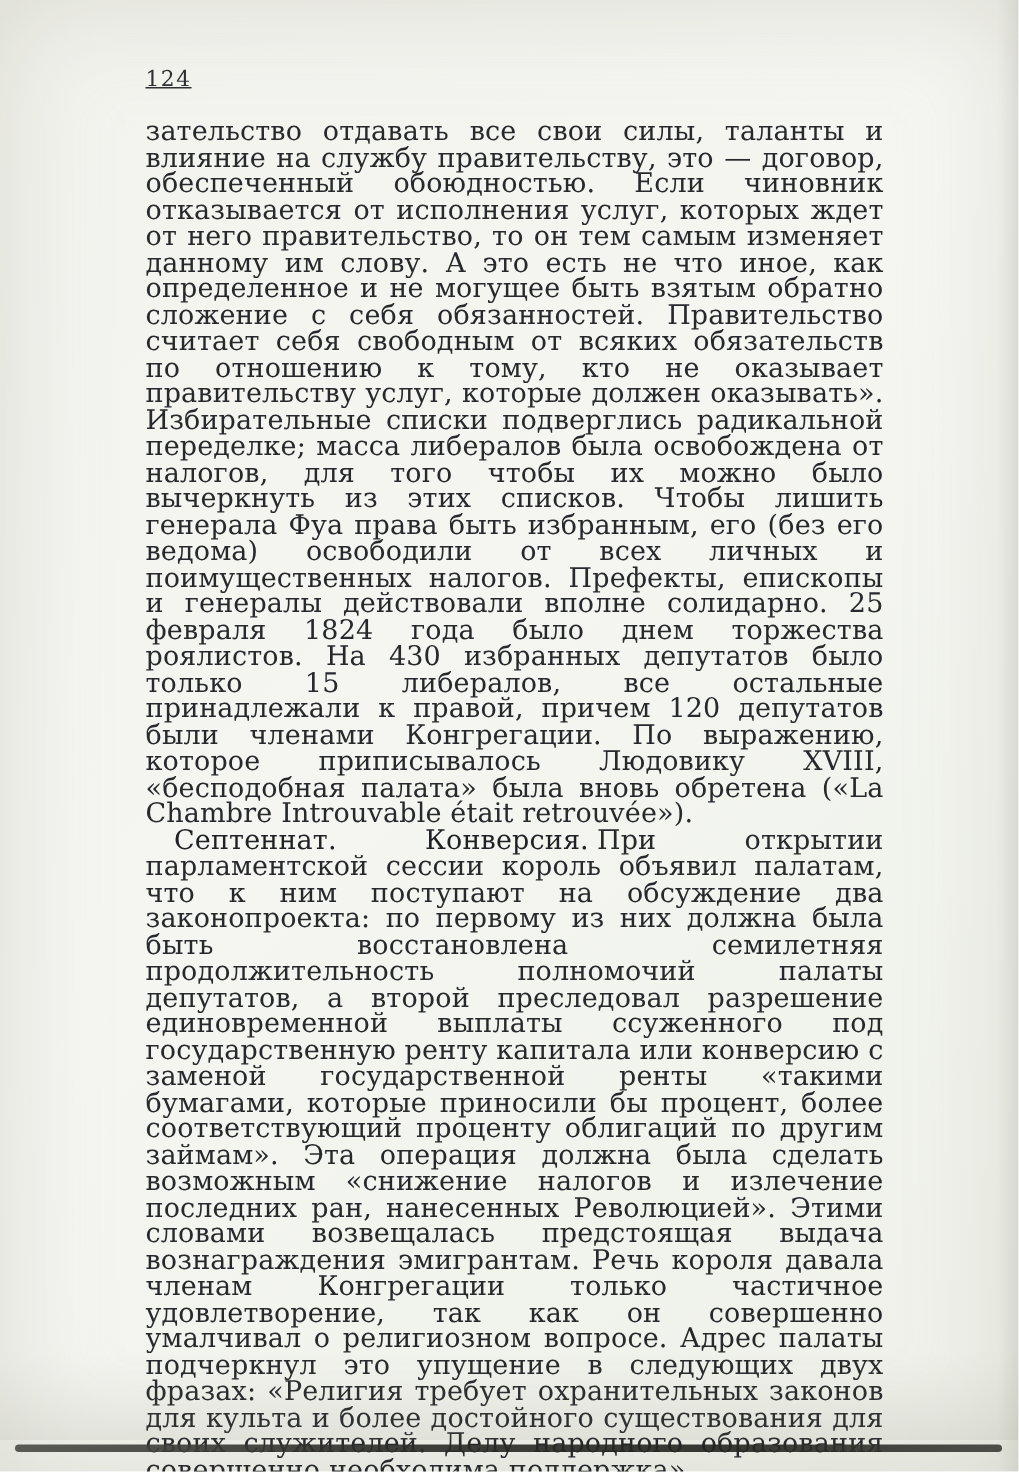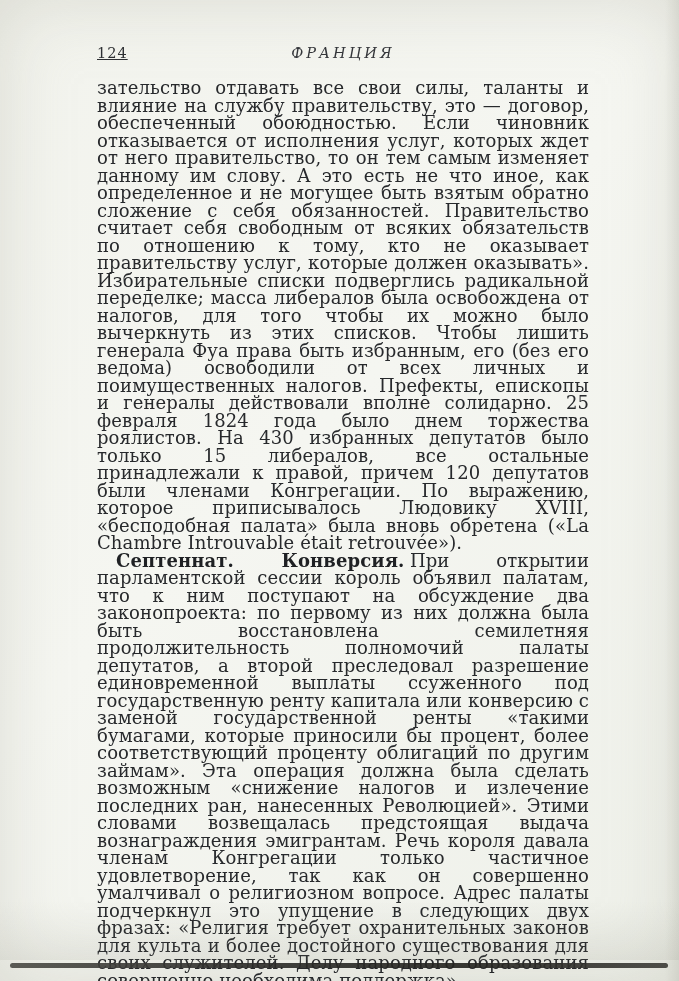--- a/index.html
+++ b/index.html
@@ -56,21 +56,21 @@
     letter-spacing: 0.1px;
   }
   .para {
     margin: 0;
     text-indent: 19px;
   }
   .para.no-indent {
     text-indent: 0;
   }
   .lead {
-    font-weight: bold;
+    font-weight: normal;
     margin-right: 0.3em;
     color: #1f2124;
   }
   .scan-line {
     position: absolute;
     left: 10px;
     top: 963px;
     width: 658px;
     height: 5px;
     background: linear-gradient(90deg, #4a4a45 0%, #2c2c29 35%, #23231f 70%, #3c3c37 100%);
@@ -94,21 +94,20 @@
     background: linear-gradient(180deg, rgba(0,0,0,0) 0%, rgba(130,130,115,0.10) 100%);
   }
 </style>
 </head>
 <body>
 
 <div class="page">
 
   <header class="page-header">
     <span class="page-number">124</span>
-    <span class="running-header">ФРАНЦИЯ</span>
   </header>
 
   <main class="text-block">
 
     <p class="para no-indent">
       <span>зательство отдавать все свои силы, таланты и влияние на службу правительству, это — договор, обеспеченный обоюдностью. Если чиновник отказывается от исполнения услуг, которых ждет от него правительство, то он тем самым изменяет данному им слову. А это есть не что иное, как определенное и не могущее быть взятым обратно сложение с себя обязанностей. Правительство считает себя свободным от всяких обязательств по отношению к тому, кто не оказывает правительству услуг, которые должен оказывать». Избирательные списки подверглись радикальной переделке; масса либералов была освобождена от налогов, для того чтобы их можно было вычеркнуть из этих списков. Чтобы лишить генерала Фуа права быть избранным, его (без его ведома) освободили от всех личных и поимущественных налогов. Префекты, епископы и генералы действовали вполне солидарно. 25 февраля 1824 года было днем торжества роялистов. На 430 избранных депутатов было только 15 либералов, все остальные принадлежали к правой, причем 120 депутатов были членами Конгрегации. По выражению, которое приписывалось Людовику XVIII, «бесподобная палата» была вновь обретена («La Chambre Introuvable était retrouvée»).</span>
     </p>
 
     <p class="para">
       <span class="lead">Септеннат. Конверсия.</span><span>При открытии парламентской сессии король объявил палатам, что к ним поступают на обсуждение два законопроекта: по первому из них должна была быть восстановлена семилетняя продолжительность полномочий палаты депутатов, а второй преследовал разрешение единовременной выплаты ссуженного под государственную ренту капитала или конверсию с заменой государственной ренты «такими бумагами, которые приносили бы процент, более соответствующий проценту облигаций по другим займам». Эта операция должна была сделать возможным «снижение налогов и излечение последних ран, нанесенных Революцией». Этими словами возвещалась предстоящая выдача вознаграждения эмигрантам. Речь короля давала членам Конгрегации только частичное удовлетворение, так как он совершенно умалчивал о религиозном вопросе. Адрес палаты подчеркнул это упущение в следующих двух фразах: «Религия требует охранительных законов для культа и более достойного существования для своих служителей. Делу народного образования совершенно необходима поддержка».</span>

